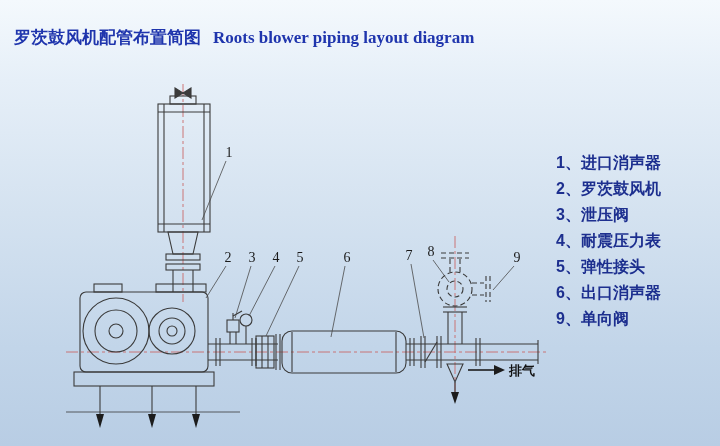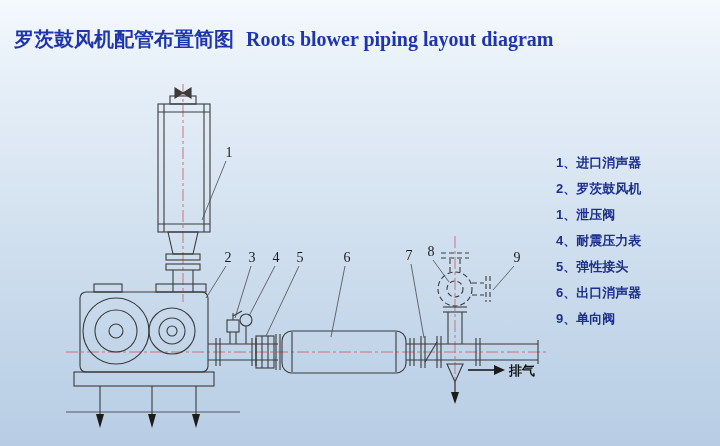--- a/index.html
+++ b/index.html
@@ -3,27 +3,27 @@
 <meta charset="utf-8">
 <style>
   html,body { margin:0; padding:0; }
   .page {
     position:relative; width:720px; height:446px; overflow:hidden;
     background:linear-gradient(180deg,#f4f9fd 0%,#e6eff8 18%,#d4e2f0 48%,#c2d5e9 78%,#b8cde4 100%);
     font-family:"Liberation Sans", sans-serif;
   }
   .title {
     position:absolute; left:14px; top:26px;
-    font-size:20px; font-weight:bold; color:#1f35ad; white-space:nowrap;
+    font-size:17px; font-weight:bold; color:#1f35ad; white-space:nowrap;
   }
   .title .en { font-family:"Liberation Serif", serif; margin-left:12px; }
   svg.diagram { position:absolute; left:0; top:0; width:720px; height:446px; }
   .legend {
     position:absolute; left:556px; top:150px;
-    color:#1d2f8f; font-weight:bold; font-size:13px;
+    color:#1d2f8f; font-weight:bold; font-size:16px;
   }
   .legend-item { height:26px; line-height:26px; white-space:nowrap; }
 </style>
 </head>
 <body>
 
 <div class="page">
 
   <div class="title">
     <span>罗茨鼓风机配管布置简图</span><span class="en">Roots blower piping layout diagram</span>
@@ -177,20 +177,20 @@
       <text x="347" y="262">6</text>
       <text x="409" y="260">7</text>
       <text x="431" y="256">8</text>
       <text x="517" y="262">9</text>
     </g>
   </svg>
 
   <div class="legend">
     <div class="legend-item">1、进口消声器</div>
     <div class="legend-item">2、罗茨鼓风机</div>
-    <div class="legend-item">1、泄压阀</div>
+    <div class="legend-item">3、泄压阀</div>
     <div class="legend-item">4、耐震压力表</div>
     <div class="legend-item">5、弹性接头</div>
     <div class="legend-item">6、出口消声器</div>
     <div class="legend-item">9、单向阀</div>
   </div>
 
 </div>
 
 </body></html>

